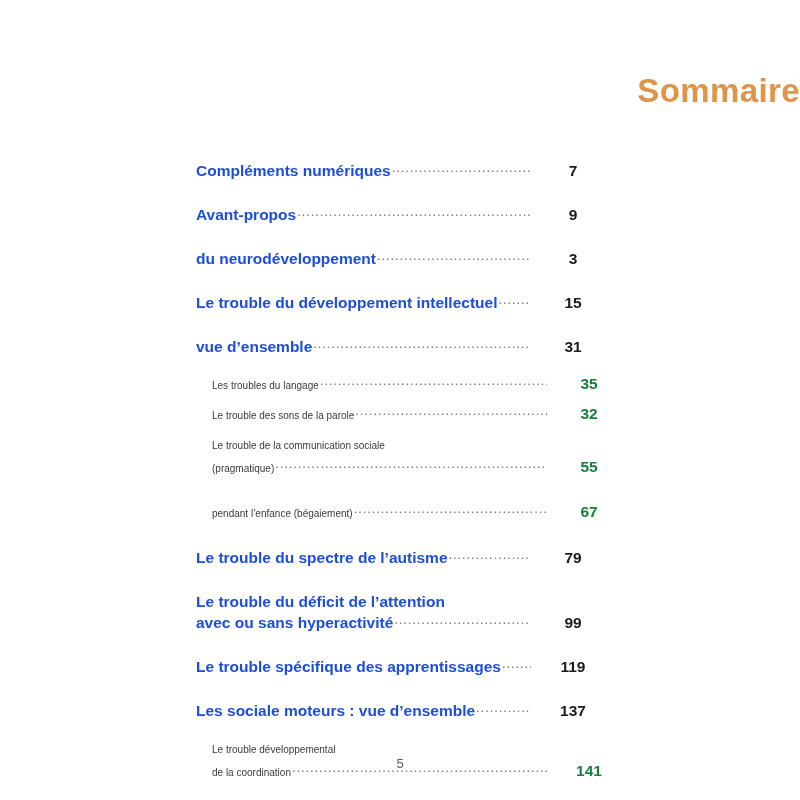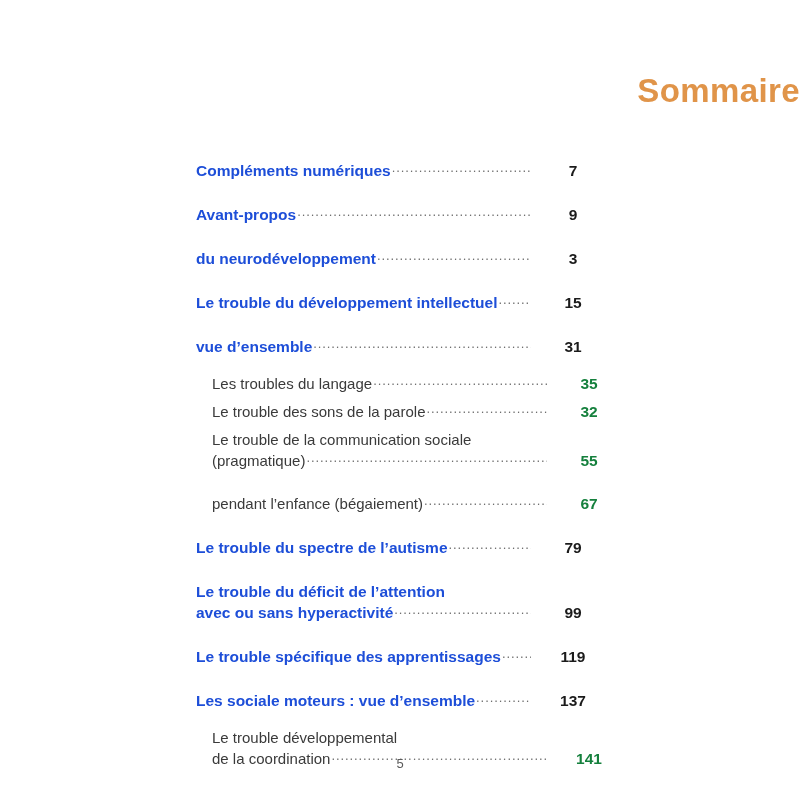--- a/index.html
+++ b/index.html
@@ -99,21 +99,21 @@
   .level-1 .label {
     font-size: 15.5px;
     font-weight: bold;
     color: #1d4ed8;
     line-height: 22px;
   }
   .level-1 .row { padding-left: 0; }
 
   
   .level-2 .label {
-    font-size: 15px;
+    font-size: 10px;
     font-weight: normal;
     color: #3a3a3a;
     line-height: 22px;
   }
   .level-2 .row { padding-left: 16px; }
   .level-2 .pagenum { color: #15803d; }
 
   
   .row + .row { margin-top: -1px; }
 

